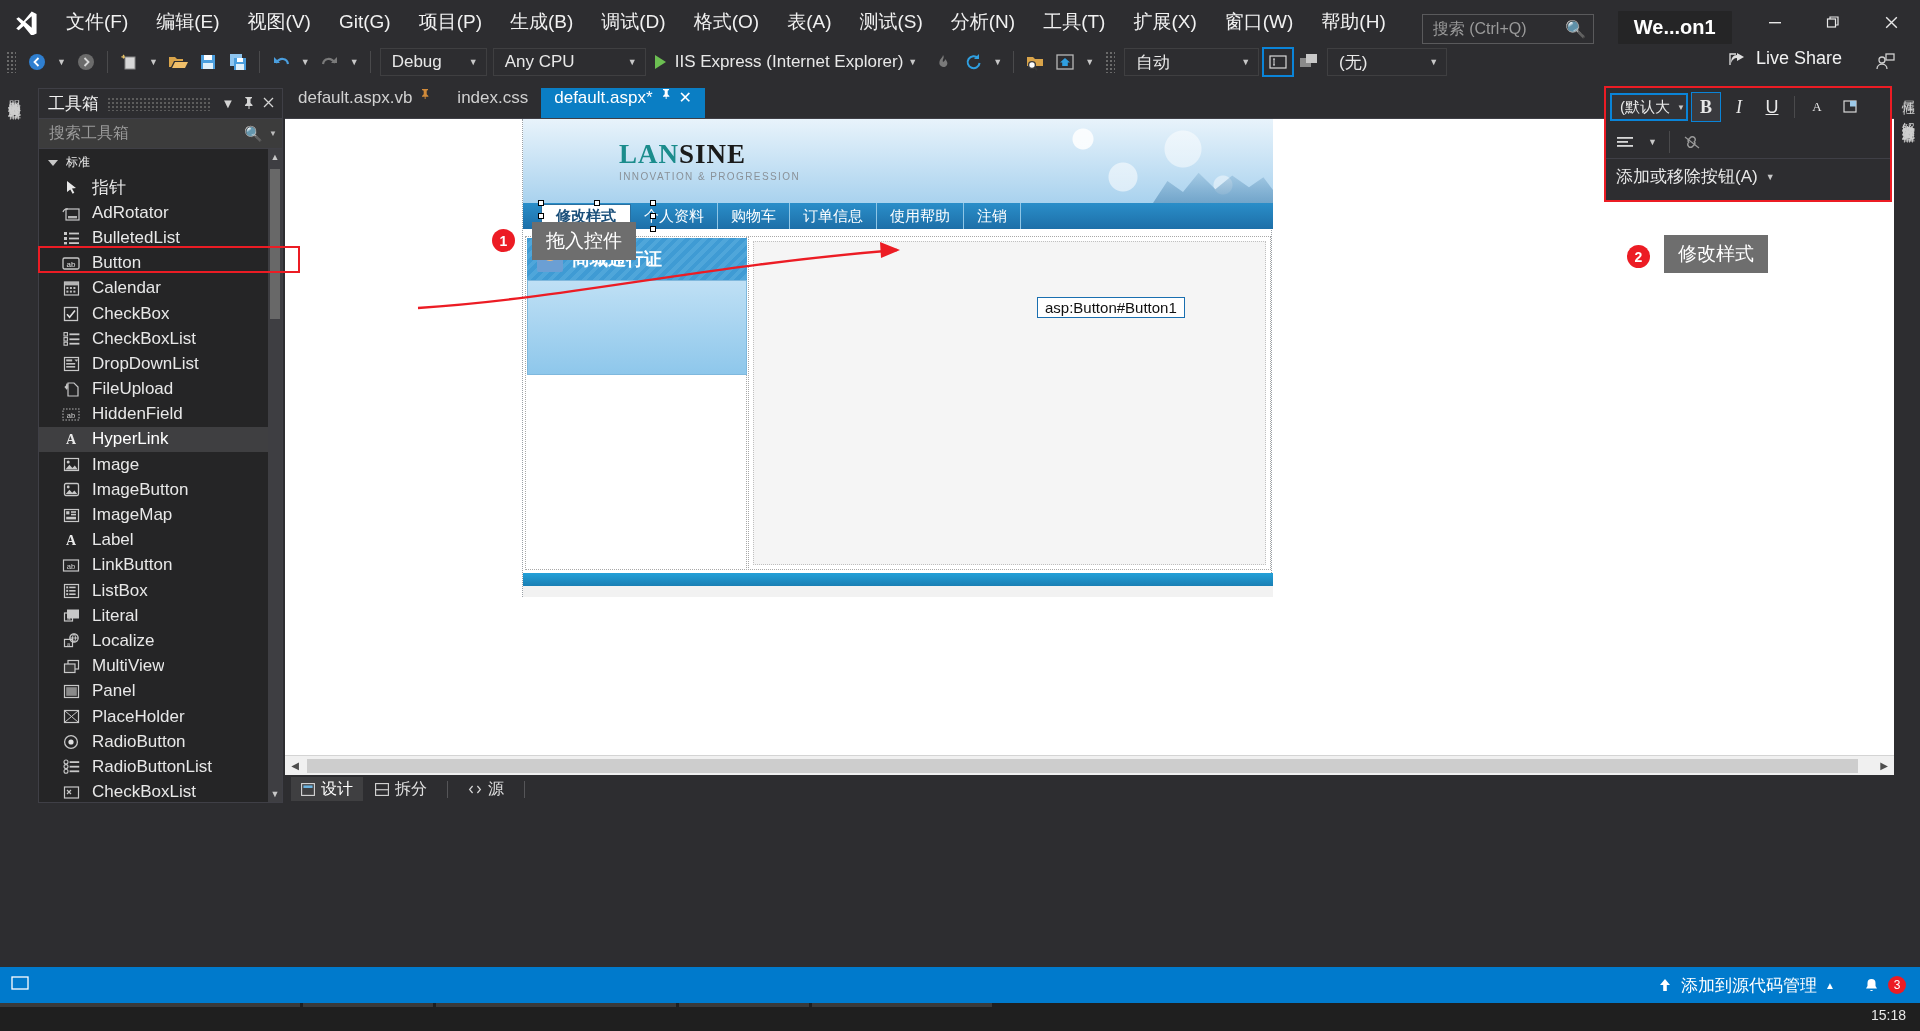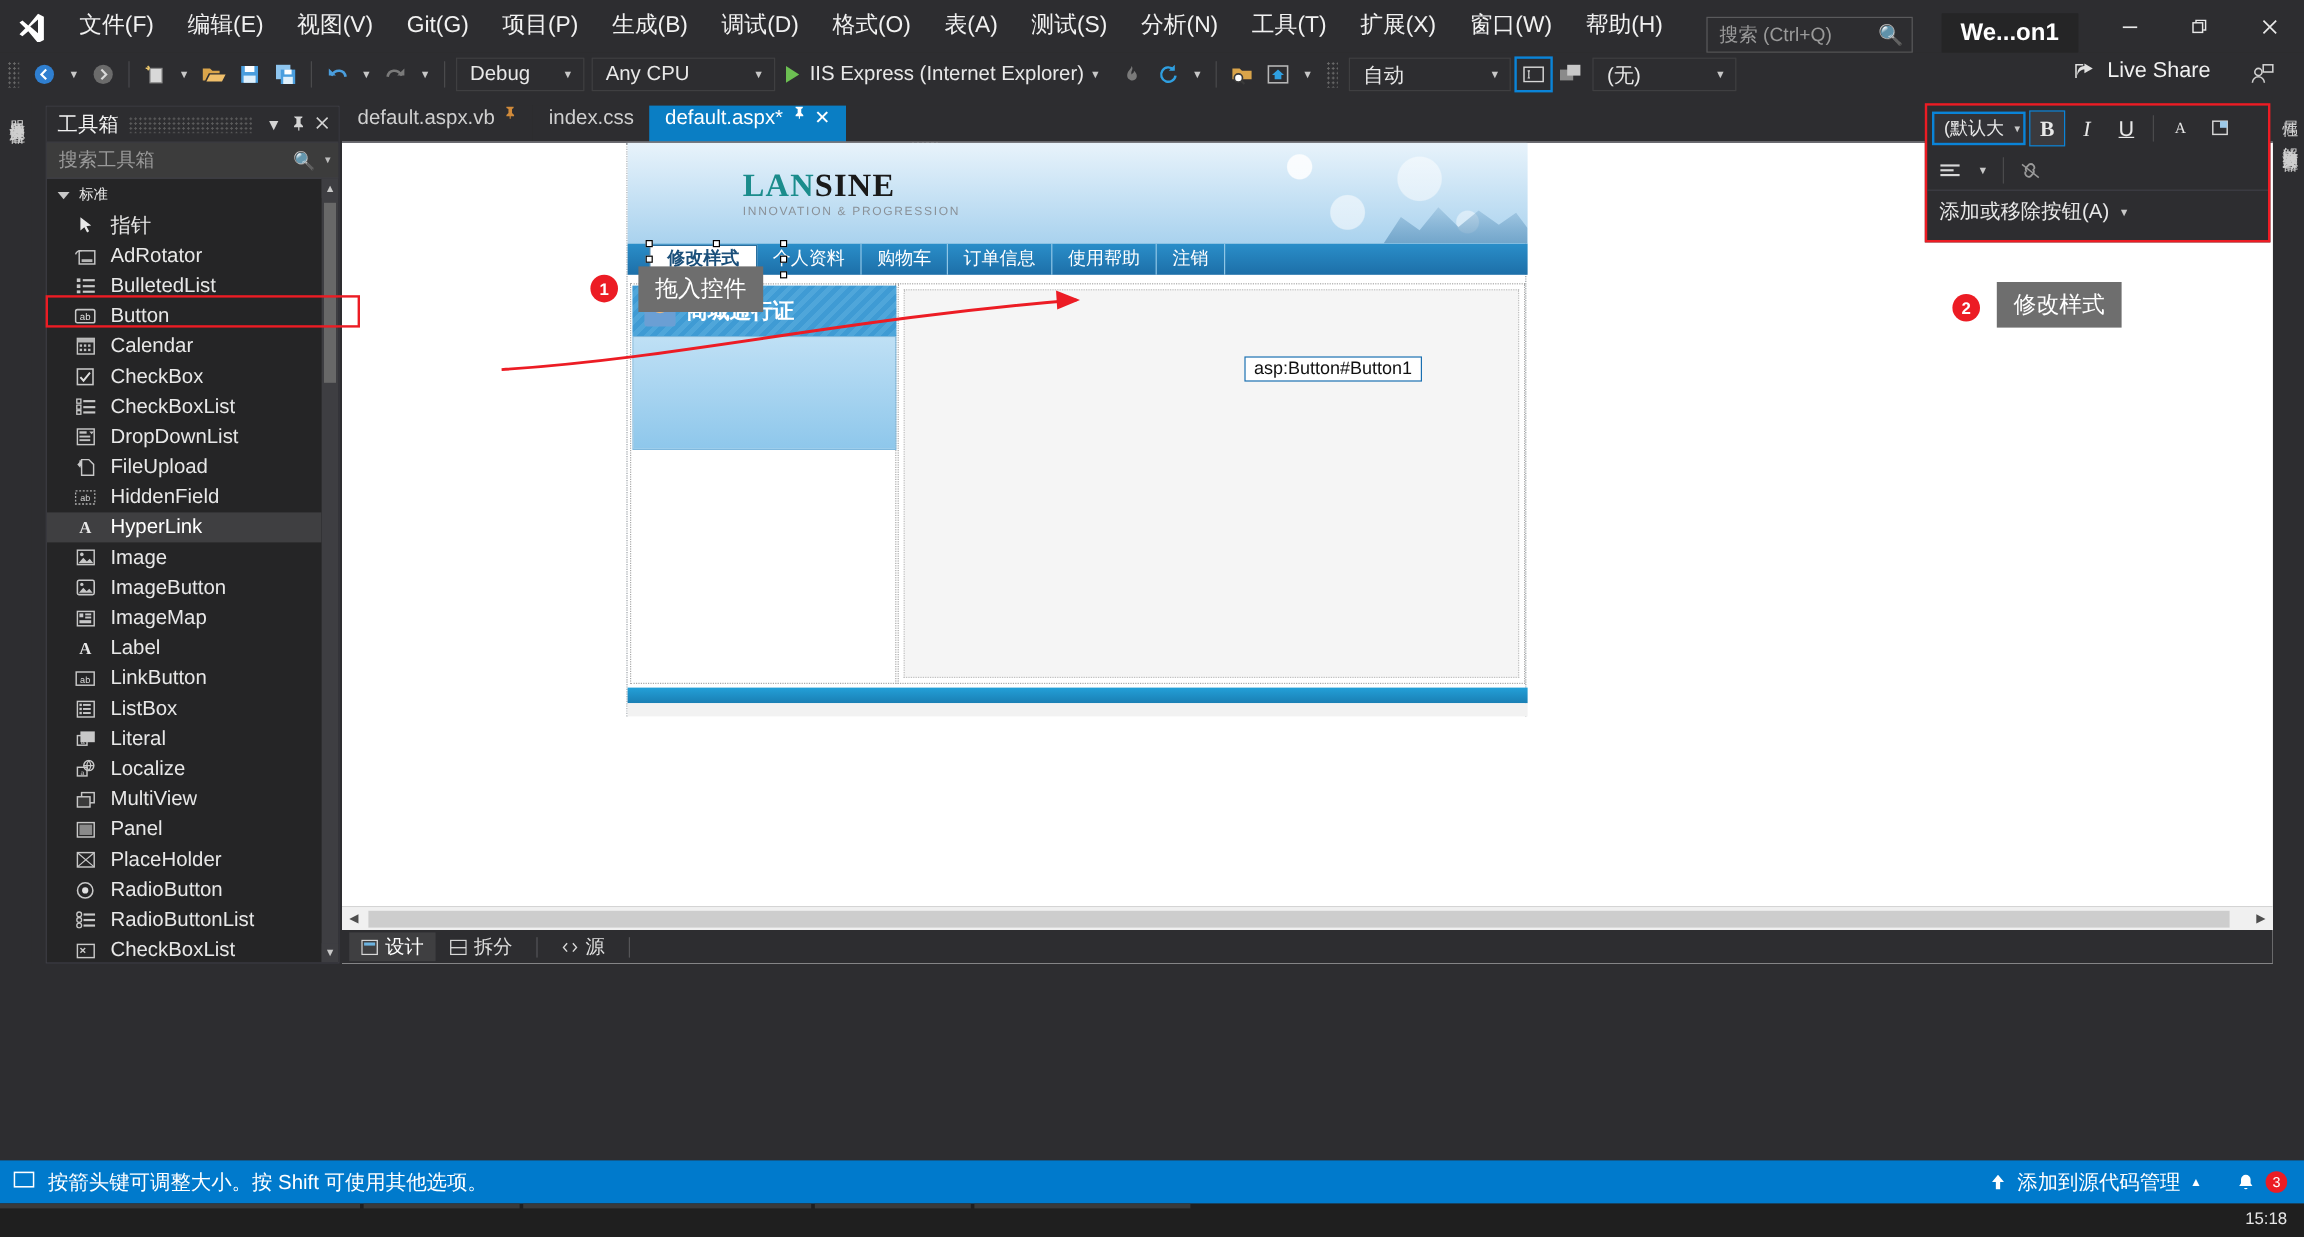--- a/index.html
+++ b/index.html
@@ -1057,21 +1057,20 @@
     <path d="M18 78 C 170 68, 300 36, 497 20" stroke="#ec1c24" stroke-width="2.4" fill="none"></path>
     <path d="M500 20 L 480 12 L 481 28 Z" fill="#ec1c24"></path>
   </svg>
 
   <div class="statusbar">
     <span class="sb-icon">
       <svg width="18" height="16" viewBox="0 0 18 16">
           <rect x="1" y="2" width="16" height="12" fill="none" stroke="#ffffff" stroke-width="1.3"></rect>
         </svg>
     </span>
-    <span>按箭头键可调整大小。按 Shift 可使用其他选项。</span>
     <span class="sb-right">
       <span class="sb-chip">
         <svg width="16" height="16" viewBox="0 0 16 16">
             <path d="M8 2l5 6H9.8v6H6.2V8H3z" fill="#ffffff"></path>
           </svg>
         <span>添加到源代码管理</span>
         <span style="font-size:10px">▲</span>
       </span>
       <span class="sb-chip">
         <svg width="17" height="17" viewBox="0 0 17 17">

